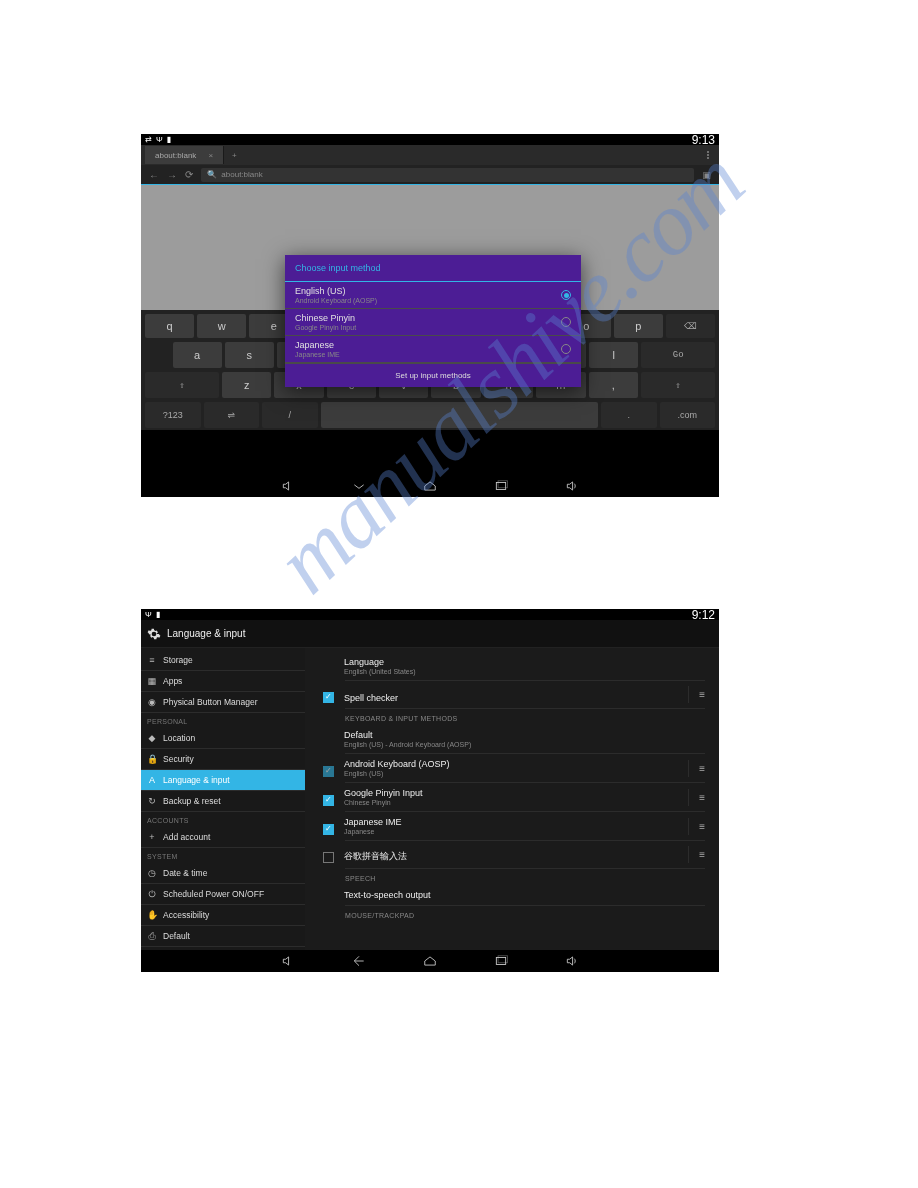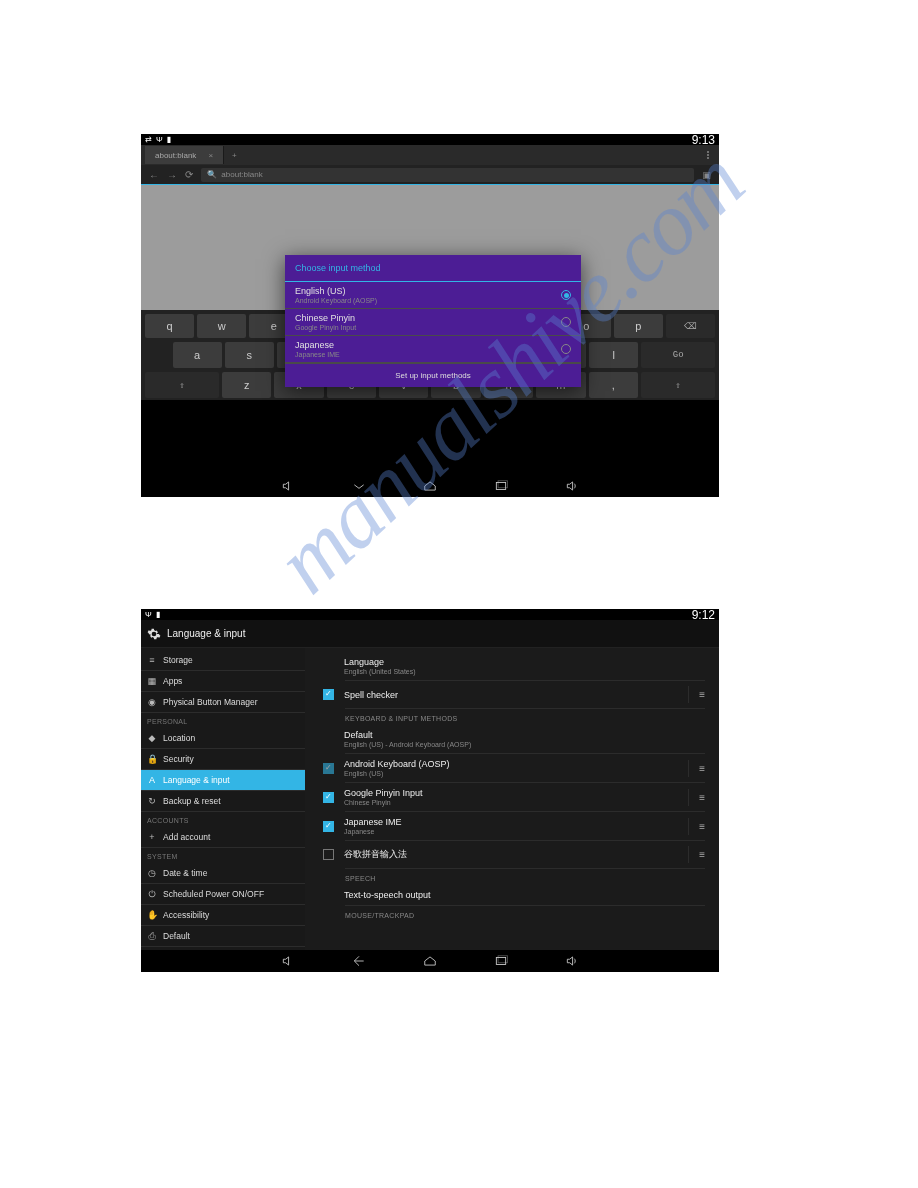--- a/index.html
+++ b/index.html
@@ -57,21 +57,21 @@
   .settings-header .title { color: #eee; font-size: 10px; }
   .settings-body { display: flex; height: 302px; background: #1b1b1b; }
   .sidebar { width: 164px; background: #191919; overflow: hidden; padding-top: 2px; }
   .side-item { display: flex; align-items: center; gap: 8px; padding: 5px 10px 5px 22px; color: #ddd; font-size: 8.5px; border-bottom: 1px solid #2c2c2c; cursor: pointer; position: relative; }
   .side-item .sicon { position: absolute; left: 6px; width: 10px; text-align: center; color: #bbb; font-size: 9px; }
   .side-item.active { background: #33b5e5; color: #fff; }
   .side-item.active .sicon { color: #fff; }
   .side-section { color: #777; font-size: 7px; padding: 5px 6px 3px; text-transform: uppercase; letter-spacing: 0.3px; }
   .detail { flex: 1; padding: 4px 14px 0 40px; overflow: hidden; }
   .detail-section-h { color: #888; font-size: 7px; text-transform: uppercase; padding: 6px 0 3px; letter-spacing: 0.3px; }
-  .d-item { display: flex; align-items: center; padding: 5px 0; border-bottom: 1px solid #2c2c2c; gap: 10px; }
+  .d-item { display: flex; align-items: flex-end; padding: 5px 0; border-bottom: 1px solid #2c2c2c; gap: 10px; }
   .d-check { width: 11px; height: 11px; border: 1px solid #33b5e5; background: #33b5e5; position: relative; flex-shrink: 0; margin-left: -22px; }
   .d-check::after { content: "✓"; color: #fff; font-size: 8px; position: absolute; top: -1px; left: 1px; }
   .d-check.off { background: transparent; border-color: #777; }
   .d-check.off::after { display: none; }
   .d-check.dim { opacity: 0.6; }
   .d-spacer { width: 11px; margin-left: -22px; flex-shrink: 0; }
   .d-text { flex: 1; }
   .d-label { color: #eee; font-size: 9px; }
   .d-sub { color: #888; font-size: 7px; margin-top: 1px; }
   .d-tune { color: #aaa; font-size: 10px; border-left: 1px solid #2c2c2c; padding: 3px 0 3px 10px; }
@@ -154,20 +154,28 @@
         <div class="key">z</div>
         <div class="key">x</div>
         <div class="key">c</div>
         <div class="key">v</div>
         <div class="key">b</div>
         <div class="key">n</div>
         <div class="key">m</div>
         <div class="key">,</div>
         <div class="key dark wide15">⇧</div>
       </div>
+      <div class="keyrow">
+        <div class="key dark">?123</div>
+        <div class="key dark">⇌</div>
+        <div class="key dark">/</div>
+        <div class="key wide5"></div>
+        <div class="key dark">.</div>
+        <div class="key dark">.com</div>
+      </div>
     </div>
 
     <div class="dialog">
       <div class="dlg-title">Choose input method</div>
       <div class="dlg-item">
         <div>
           <div class="label">English (US)</div>
           <div class="sub">Android Keyboard (AOSP)</div>
         </div>
         <div class="radio on"></div>

